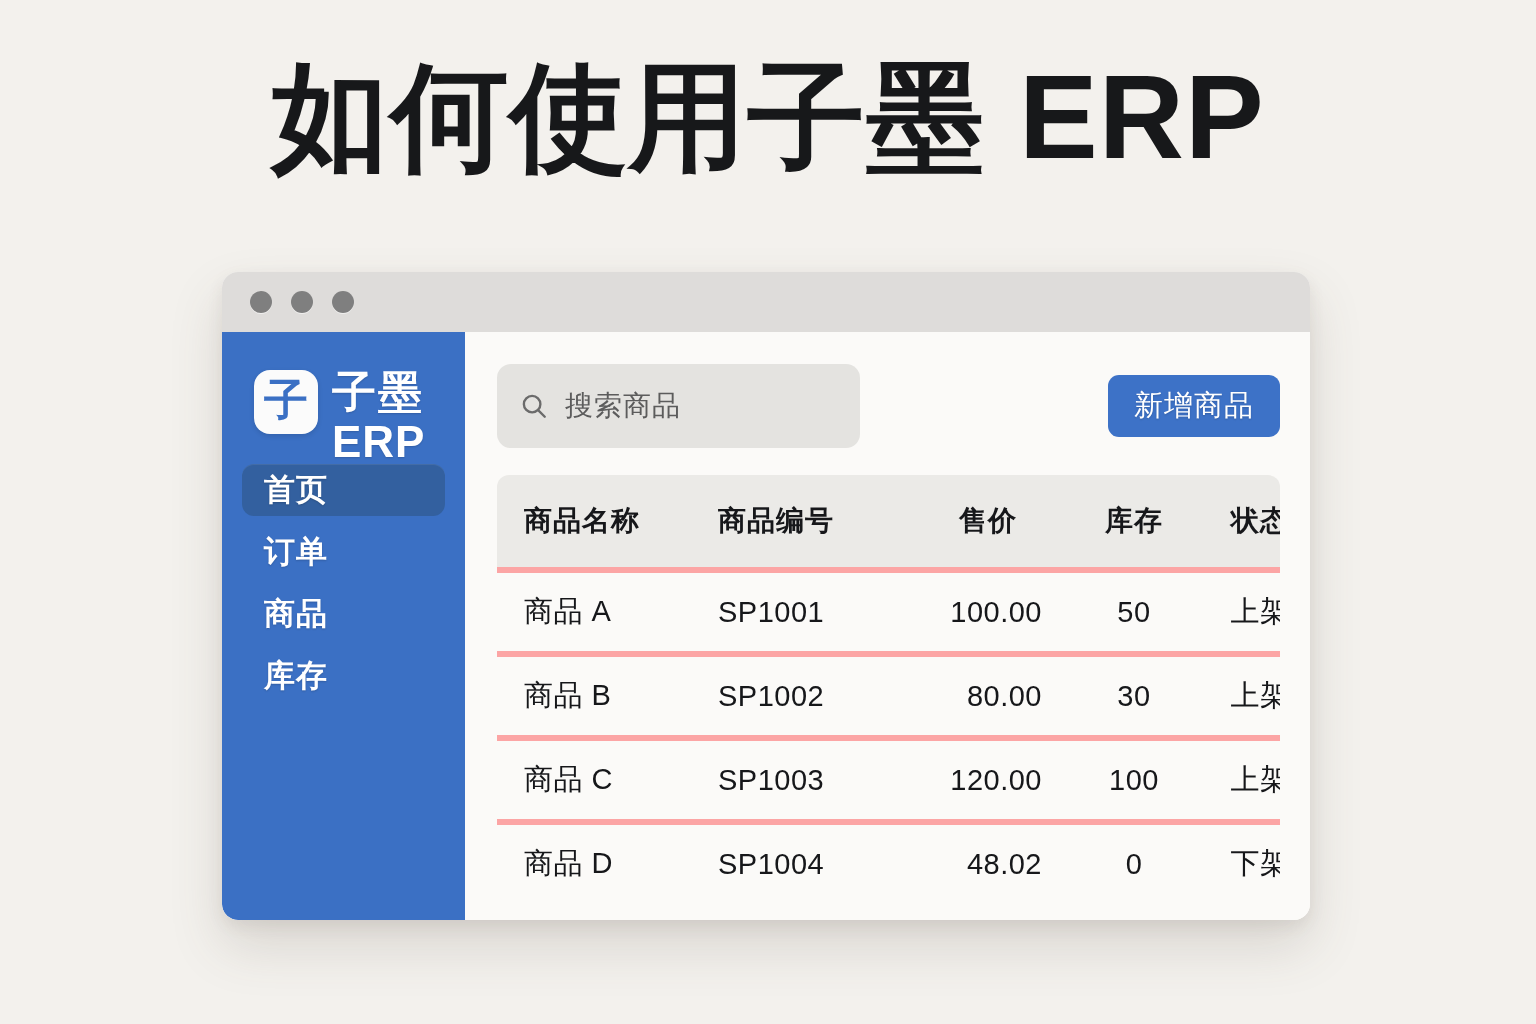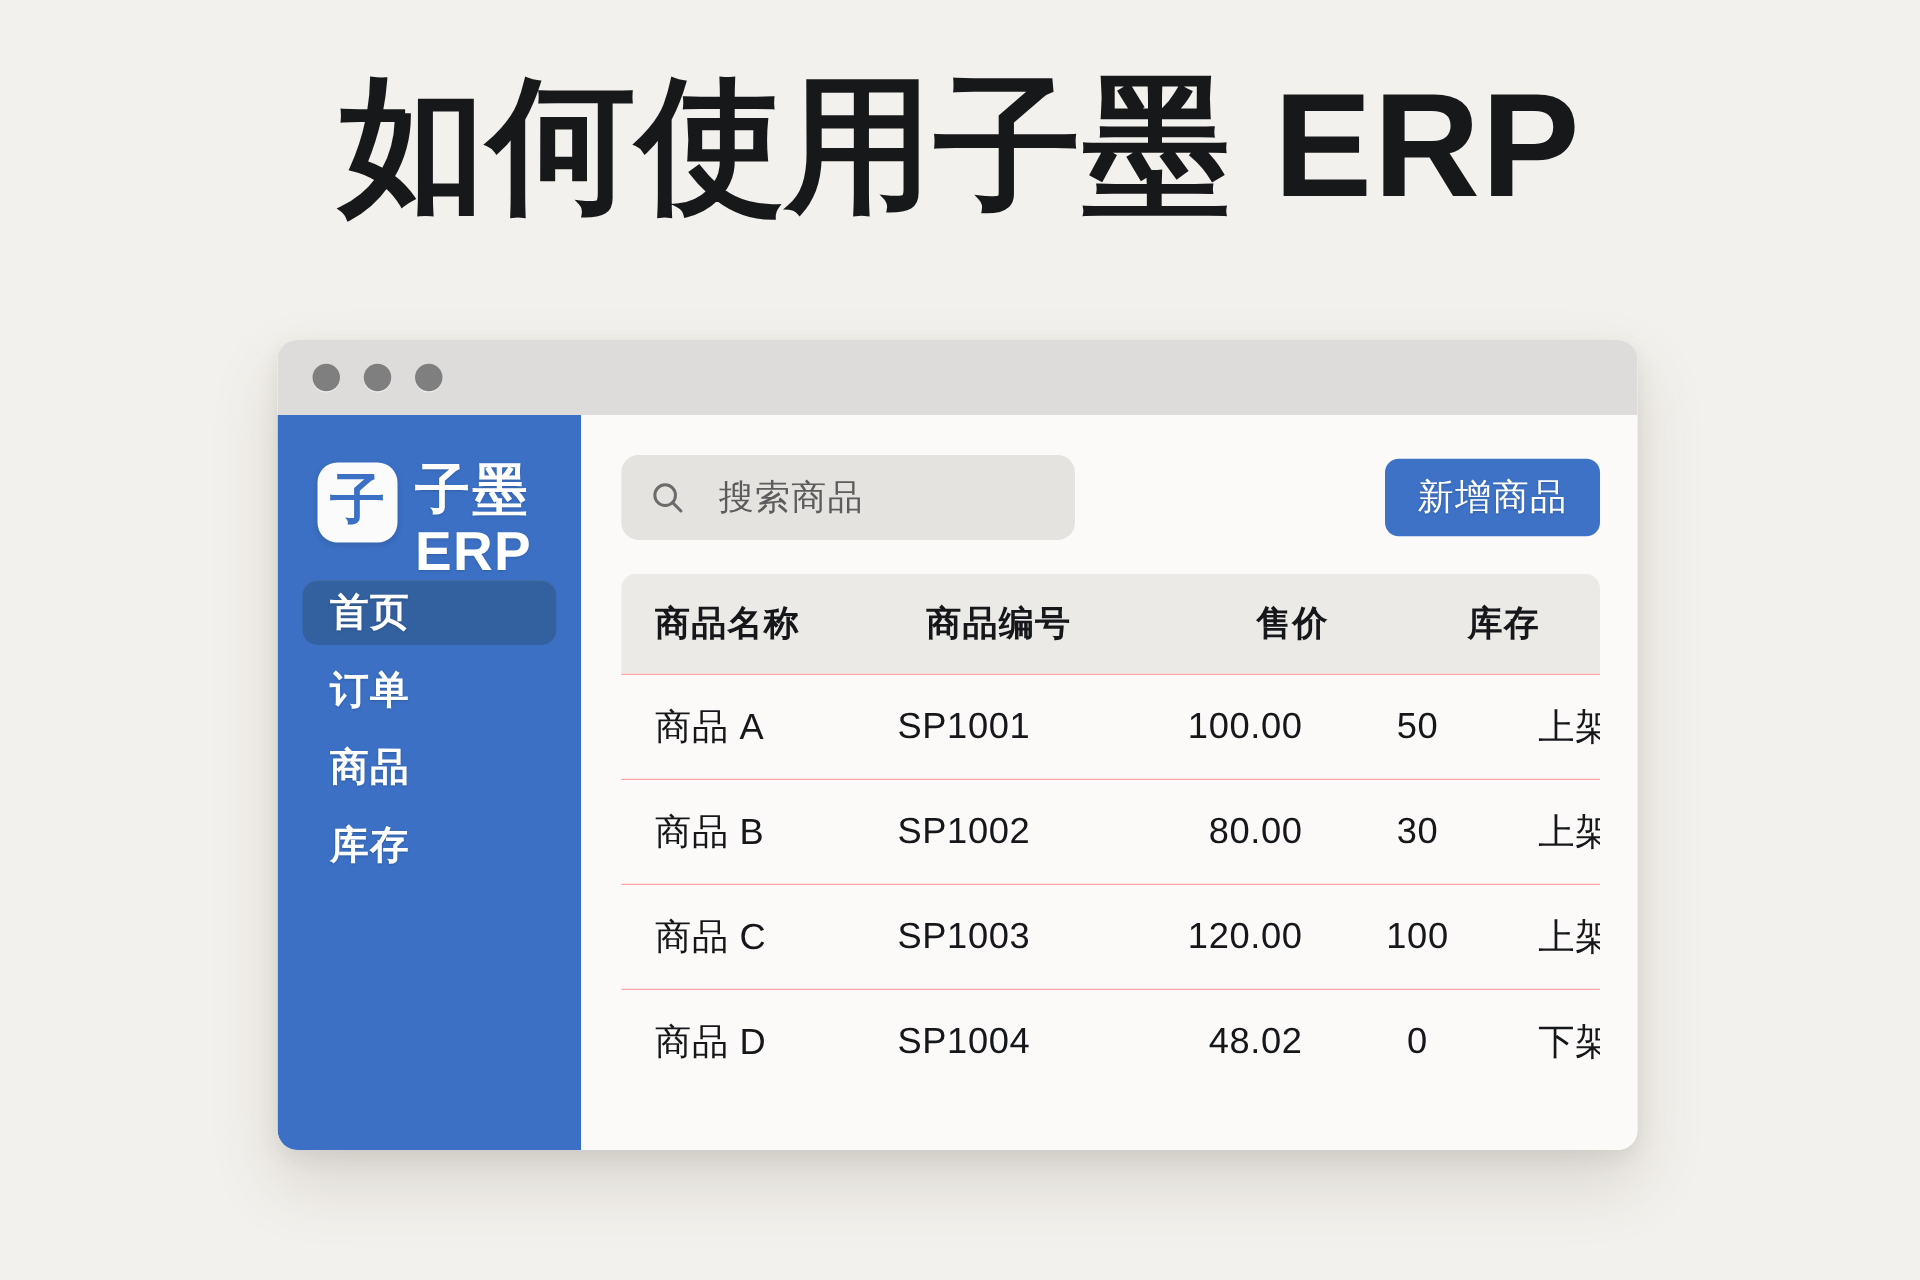--- a/index.html
+++ b/index.html
@@ -159,26 +159,26 @@
 
   .toolbar {
     display: flex;
     align-items: center;
     justify-content: space-between;
     gap: 20px;
   }
 
   .search {
     flex: 0 0 363px;
-    height: 68px;
+    height: 84px;
     background: #e4e3e0;
     border-radius: 14px;
     display: flex;
     align-items: center;
-    gap: 26px;
+    gap: 16px;
     padding: 0 22px;
   }
   .search-icon { flex: 0 0 30px; height: 30px; display:block; }
   .search-input {
     border: none;
     outline: none;
     background: transparent;
     font-family: inherit;
     font-size: 28px;
     color: #3a3a3a;
@@ -212,30 +212,29 @@
   }
   .tr {
     display: grid;
     grid-template-columns: 194px 190px 160px 132px 120px;
     align-items: center;
     height: 84px;
     padding-left: 27px;
   }
   .th-row {
     background: #ebeae7;
-    height: 80px;
-    gap: 23px;
+    height: 92px;
   }
   .th {
     font-size: 28px;
     font-weight: 700;
     color: #16171a;
     letter-spacing: 1px;
   }
-  .td-row { border-top: 1px solid #fca5a5; }
+  .td-row { border-top: 6px solid #fca5a5; }
   .td-row:first-of-type { border-top: none; }
   .td {
     font-size: 29px;
     color: #16171a;
     letter-spacing: .5px;
   }
   .c-name  { text-align: left; }
   .c-code  { text-align: left; }
   .c-price { text-align: right; padding-right: 26px; }
   .c-stock { text-align: center; }

